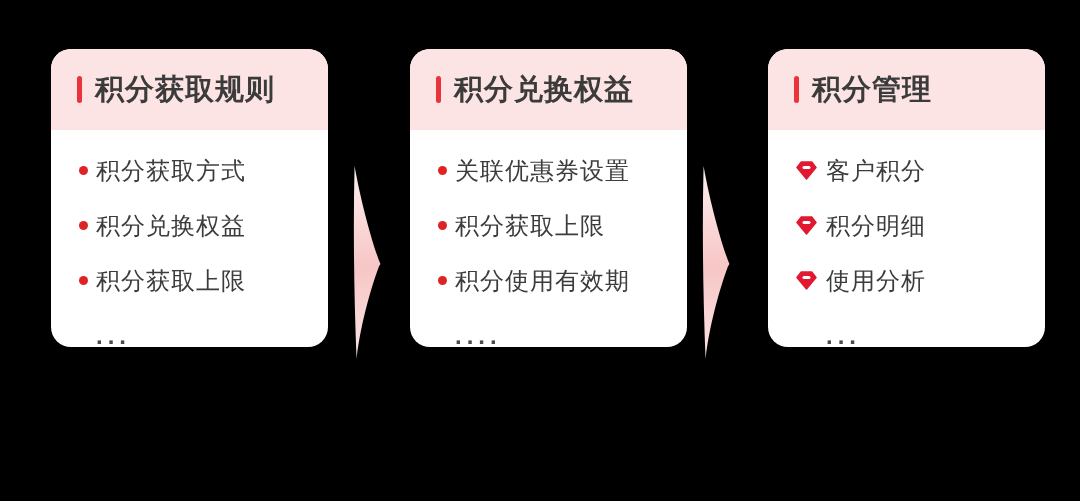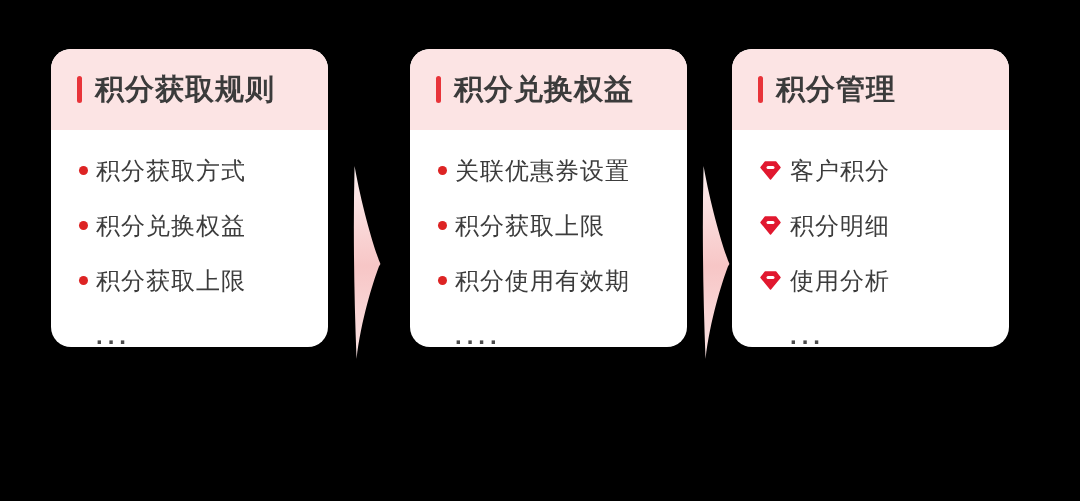--- a/index.html
+++ b/index.html
@@ -10,21 +10,21 @@
     overflow:hidden;
   }
   .stage{position:relative;width:1080px;height:501px;}
 
   .card{
     position:absolute;top:49px;width:277px;height:298px;
     background:#ffffff;border-radius:20px;overflow:hidden;
   }
   .card1{left:51px;}
   .card2{left:410px;}
-  .card3{left:732px;}
+  .card3{left:768px;}
 
   .card-header{
     height:81px;background:#fce4e4;
     display:flex;align-items:center;padding-left:26px;
     box-sizing:border-box;
   }
   .accent-bar{
     width:5px;height:27px;border-radius:3px;
     background:#e8343a;flex:0 0 auto;
   }

